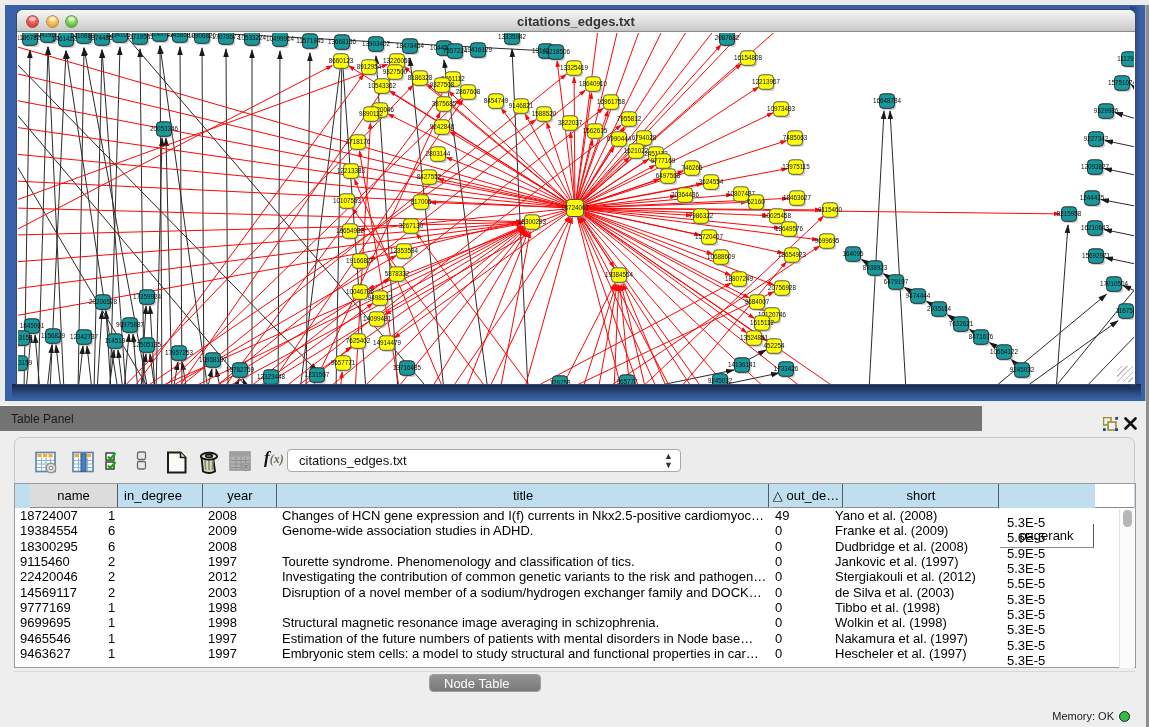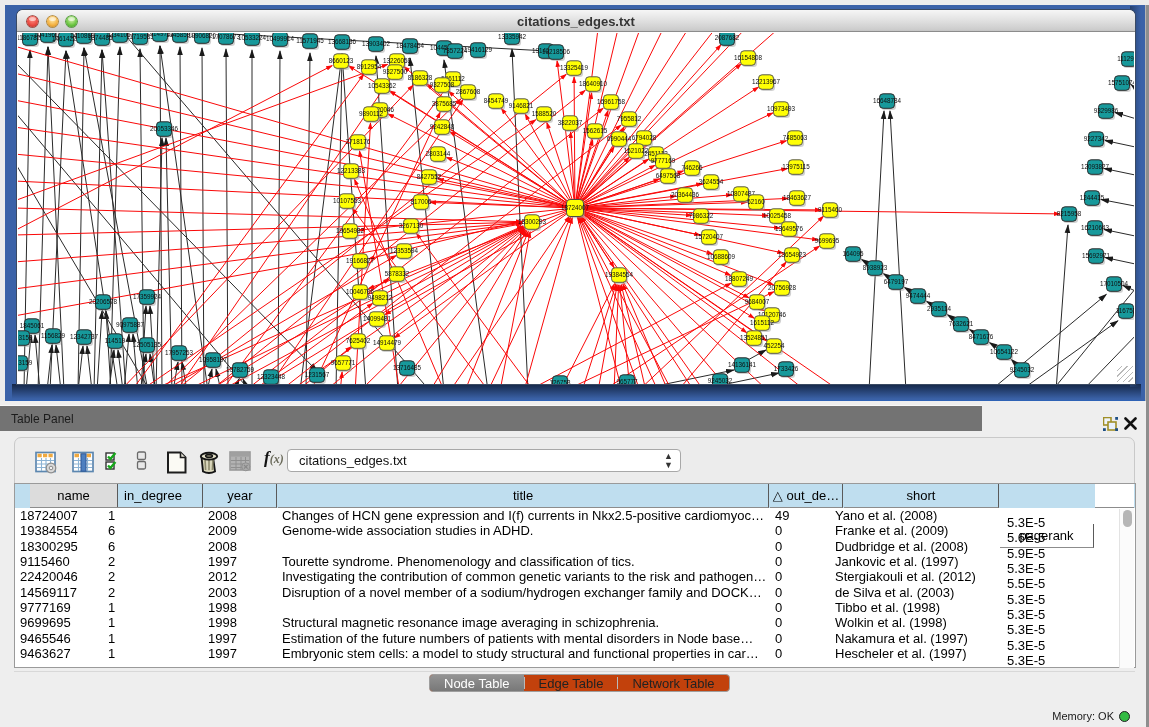--- a/index.html
+++ b/index.html
@@ -62,21 +62,21 @@
 .c3 { left:193px; width:70px; }
 .c4 { left:267px; width:488px; }
 .c5 { left:760px; width:70px; }
 .c6 { left:820px; width:150px; text-align:left; }
 .c7 { left:992px; width:95px;margin-top:7px; }
 #vsb { position:absolute; left:1104px; top:25px; width:15px; height:159px; background:#fbfbfb; border-left:1px solid #e3e3e3;}
 #vsb .thumb { position:absolute; left:3px; top:1px; width:9px; height:17px; border-radius:5px; background:#b6b6b6; }
 
 #tabs { position:absolute; left:429px; top:273px; height:18px; display:flex;
   border:1px solid #9e9e9e; border-radius:4px; overflow:hidden; font-size:13px;
-  background:#c2410c; }
+  background:#0ea5e9;flex-direction:column; }
 #tabs .seg { padding:0 14px; line-height:17px; color:#222; }
 #tabs .sel { background:linear-gradient(#939393,#787878); color:#fff; }
 #tabs .sep { width:1px; background:#b9b9b9; margin:2px 0; }
 #tabline { position:absolute; left:14px; top:270px; width:1121px; height:1px; background:#d8d8d8; }
 #status { position:absolute; right:16px; bottom:5px; font-size:11px; color:#1a1a1a; }
 #status .dot { display:inline-block; width:11px; height:11px; border-radius:50%;
   background:#33bb44; border:1.2px solid #222; vertical-align:-2px; margin-left:5px; }
 #divarrow { position:absolute; left:571px; top:399px; font-size:7px; color:#444; }
 </style></head>
 <body>

